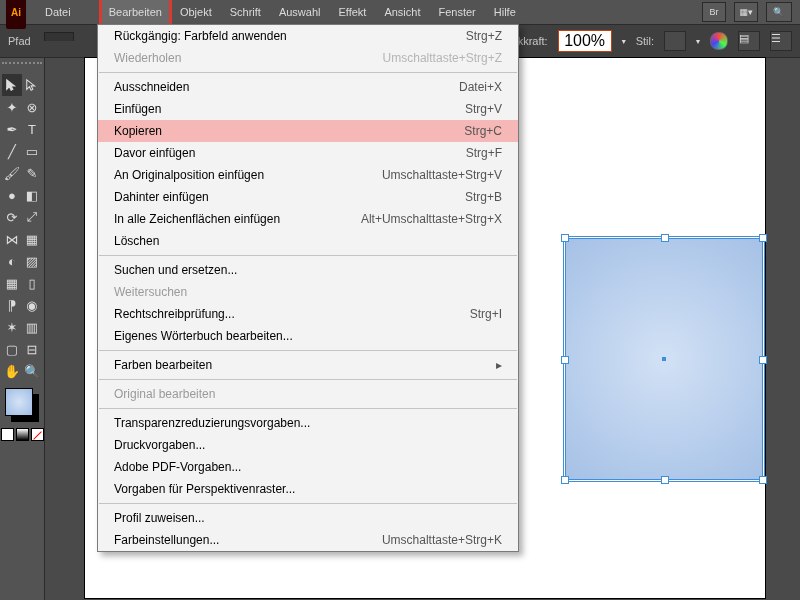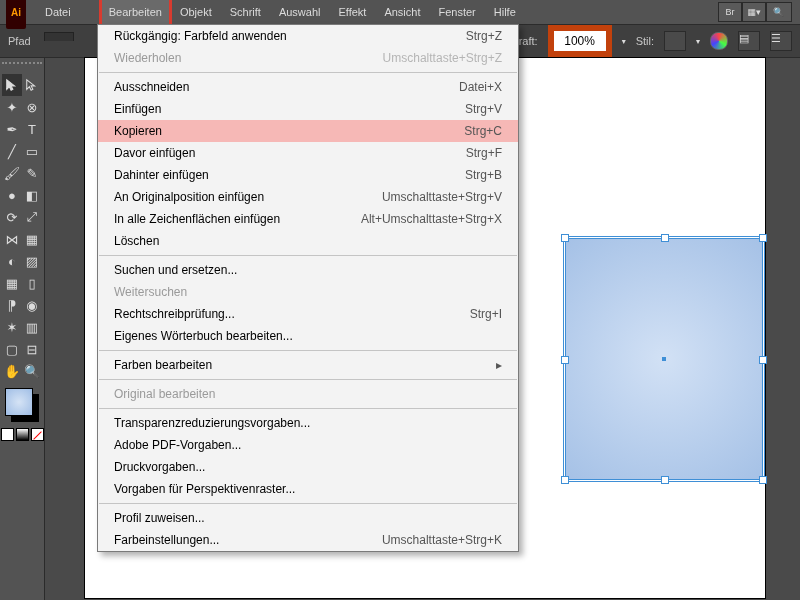--- a/index.html
+++ b/index.html
@@ -2,26 +2,26 @@
 <html><head>
 <meta charset="utf-8">
 <style>
   html,body{margin:0;padding:0;width:800px;height:600px;overflow:hidden;font-family:Tahoma,Arial,sans-serif;font-size:11px;background:#4a4a4a;color:#dcdcdc;}
   
   .menubar{height:24px;background:#535353;display:flex;align-items:center;padding-left:6px;}
   .ai-logo{width:20px;height:33px;background:#310000;color:#ff9a00;font-weight:bold;font-size:10px;display:flex;align-items:center;justify-content:center;border-radius:2px;margin-right:10px;}
   .menu{padding:0 9px;height:40px;display:flex;align-items:center;color:#dcdcdc;cursor:default;}
   .menu.open{background:#6a6a6a;}
   .menu.highlight{outline:3px solid #d83b2f;outline-offset:-2px;margin-left:20px;}
-  .menubar-right{margin-left:auto;display:flex;align-items:center;padding-right:8px;}
+  .menubar-right{margin-left:auto;display:flex;align-items:center;gap:8px;padding-right:8px;}
   .mb-btn{width:22px;height:18px;border:1px solid #2a2a2a;background:#5a5a5a;display:flex;align-items:center;justify-content:center;font-size:9px;}
   
   .controlbar{height:32px;background:#3f3f3f;border-top:1px solid #2b2b2b;border-bottom:1px solid #2b2b2b;display:flex;align-items:center;padding:0 8px;gap:10px;overflow:hidden;}
   .ctrl-label{color:#c8c8c8;}
-  .ctrl-input{width:48px;height:18px;background:#fff;border:6px solid #c2410c;color:#000;font-size:12px;text-align:center;}
+  .ctrl-input{width:48px;height:18px;background:#fff;border:1px solid #c2410c;color:#000;font-size:16px;text-align:center;}
   .ctrl-small{width:20px;height:18px;background:#4a4a4a;border:1px solid #2b2b2b;}
   .ctrl-icon{width:16px;height:16px;border:1px solid #666;border-radius:8px;}
   
   .workspace{display:flex;height:544px;}
   .tools{width:44px;background:#535353;border-right:1px solid #2b2b2b;display:flex;flex-direction:column;align-items:center;padding-top:4px;}
   .tool-row{display:flex;gap:0;}
   .tool{width:20px;height:22px;display:flex;align-items:center;justify-content:center;color:#dcdcdc;font-size:13px;cursor:default;}
   .tool.active{background:#333;}
   .tool svg{width:14px;height:14px;stroke:#dcdcdc;fill:none;stroke-width:1.2;}
   .foreswatch{width:34px;height:34px;margin-top:6px;position:relative;}
@@ -211,28 +211,28 @@
     </div>
   <div class="mi hover">
       <span class="lab">Kopieren</span>
       <span class="sc">Strg+C</span>
     </div>
   <div class="mi">
       <span class="lab">Davor einfügen</span>
       <span class="sc">Strg+F</span>
     </div>
   <div class="mi">
+      <span class="lab">An Originalposition einfügen</span>
+      <span class="sc">Umschalttaste+Strg+V</span>
+    </div>
+  <div class="mi">
       <span class="lab">Dahinter einfügen</span>
       <span class="sc">Strg+B</span>
     </div>
   <div class="mi">
-      <span class="lab">An Originalposition einfügen</span>
-      <span class="sc">Umschalttaste+Strg+V</span>
-    </div>
-  <div class="mi">
       <span class="lab">In alle Zeichenflächen einfügen</span>
       <span class="sc">Alt+Umschalttaste+Strg+X</span>
     </div>
   <div class="mi">
       <span class="lab">Löschen</span>
     </div>
   <div class="sep"></div>
   <div class="mi">
       <span class="lab">Suchen und ersetzen...</span>
     </div>
@@ -252,24 +252,24 @@
     </div>
   <div class="sep"></div>
   <div class="mi disabled">
       <span class="lab">Original bearbeiten</span>
     </div>
   <div class="sep"></div>
   <div class="mi">
       <span class="lab">Transparenzreduzierungsvorgaben...</span>
     </div>
   <div class="mi">
+      <span class="lab">Druckvorgaben...</span>
+    </div>
+  <div class="mi">
       <span class="lab">Adobe PDF-Vorgaben...</span>
-    </div>
-  <div class="mi">
-      <span class="lab">Druckvorgaben...</span>
     </div>
   <div class="mi">
       <span class="lab">Vorgaben für Perspektivenraster...</span>
     </div>
   <div class="sep"></div>
   <div class="mi">
       <span class="lab">Profil zuweisen...</span>
     </div>
   <div class="mi">
       <span class="lab">Farbeinstellungen...</span>

